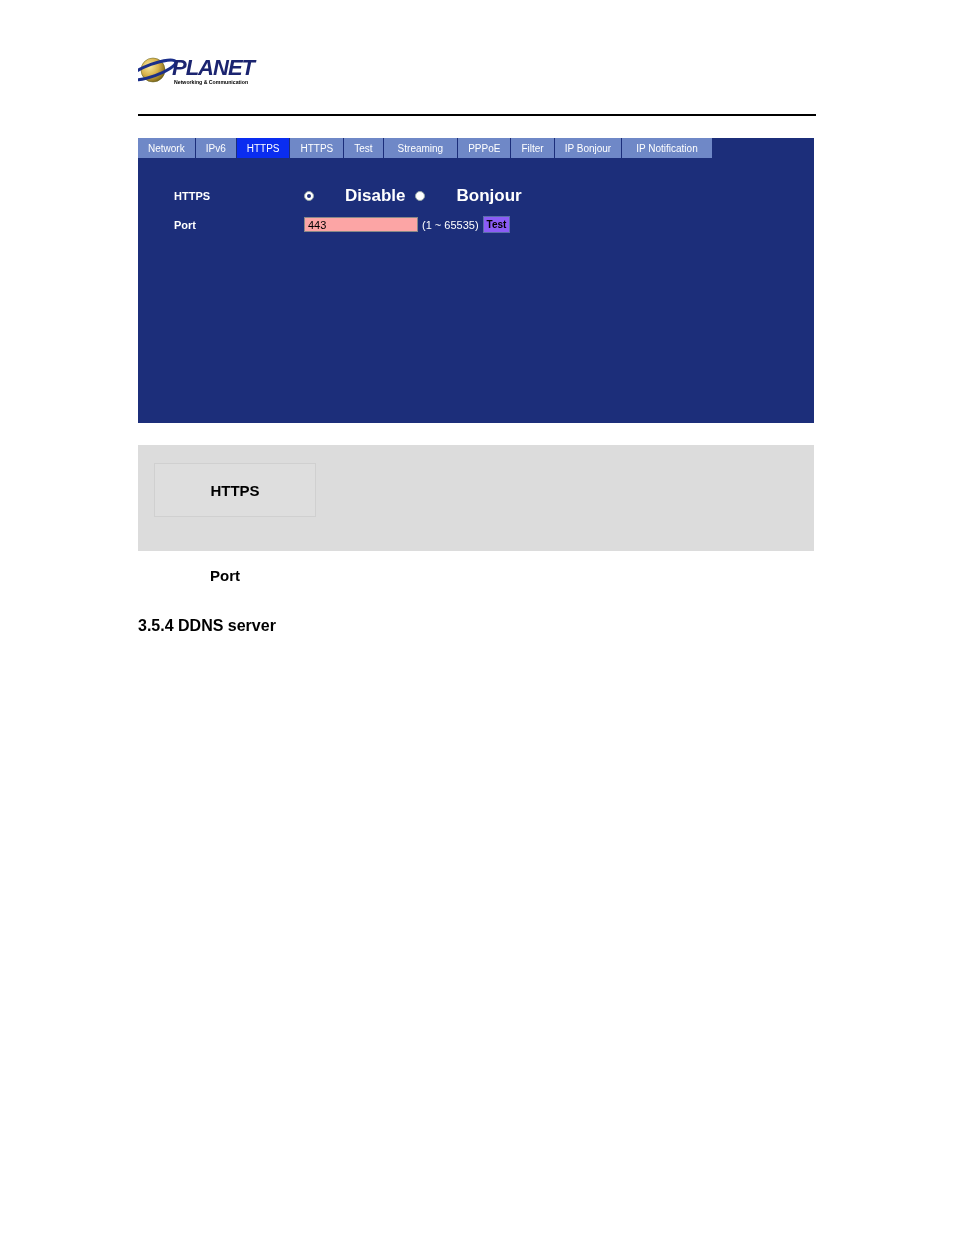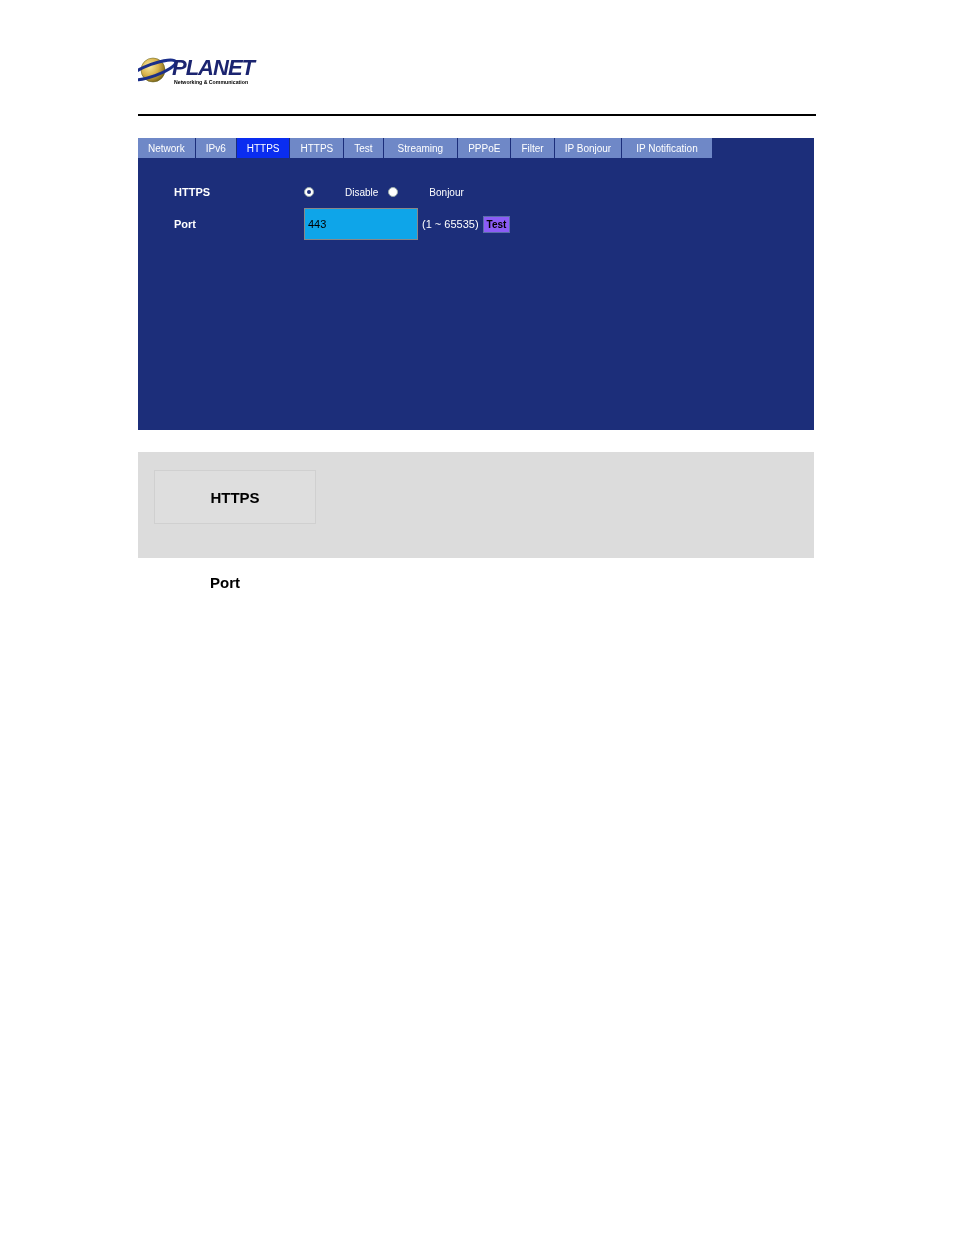--- a/index.html
+++ b/index.html
@@ -90,34 +90,34 @@
   }
   .radio.checked::after {
     content: "";
     width: 4px;
     height: 4px;
     border-radius: 50%;
     background: #1c2e7a;
     display: block;
   }
   .radio-label {
-    font-weight: normal;
-    font-size: 10px;
+    font-weight: bold;
+    font-size: 17px;
     margin-right: 10px;
     vertical-align: middle;
     padding-left: 27px;
   }
   .text-input {
     width: 114px;
-    height: 32px;
+    height: 15px;
     font-size: 11px;
     padding: 0 3px;
     border: 1px solid #888;
     box-sizing: border-box;
-    background: #0ea5e9;
+    background: #fca5a5;
     color: #000000;
   }
   .range-note {
     font-weight: normal;
     font-size: 11px;
     margin: 0 4px;
   }
   .btn {
     font-size: 10px;
     padding: 0 3px;
@@ -226,14 +226,15 @@
   <div class="grey-block">
     <div class="grey-inner">
       <span>HTTPS</span>
     </div>
   </div>
 
   <div class="port-label-row">
     <span>Port</span>
   </div>
 
+  <div class="section-heading">3.5.4 DDNS server</div>
 
 </div>
 
 </body></html>

